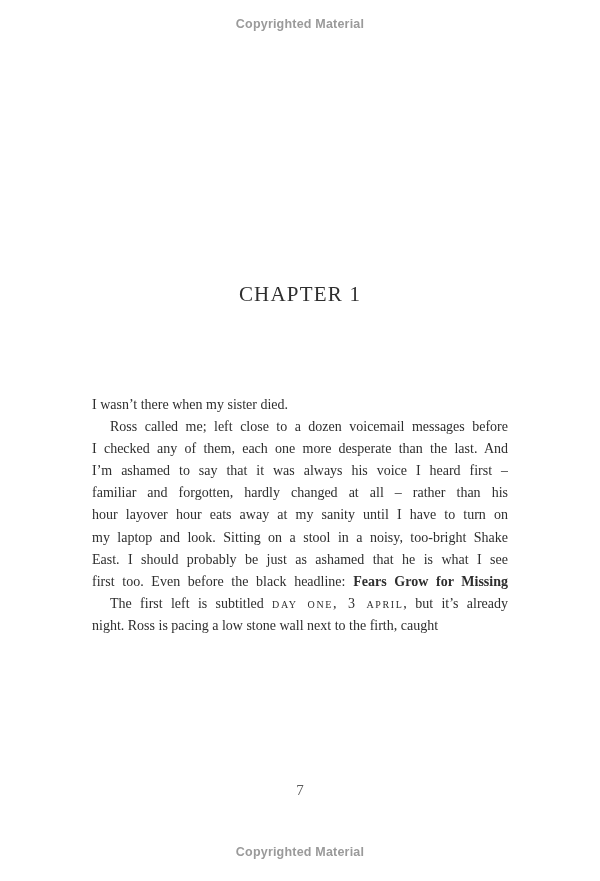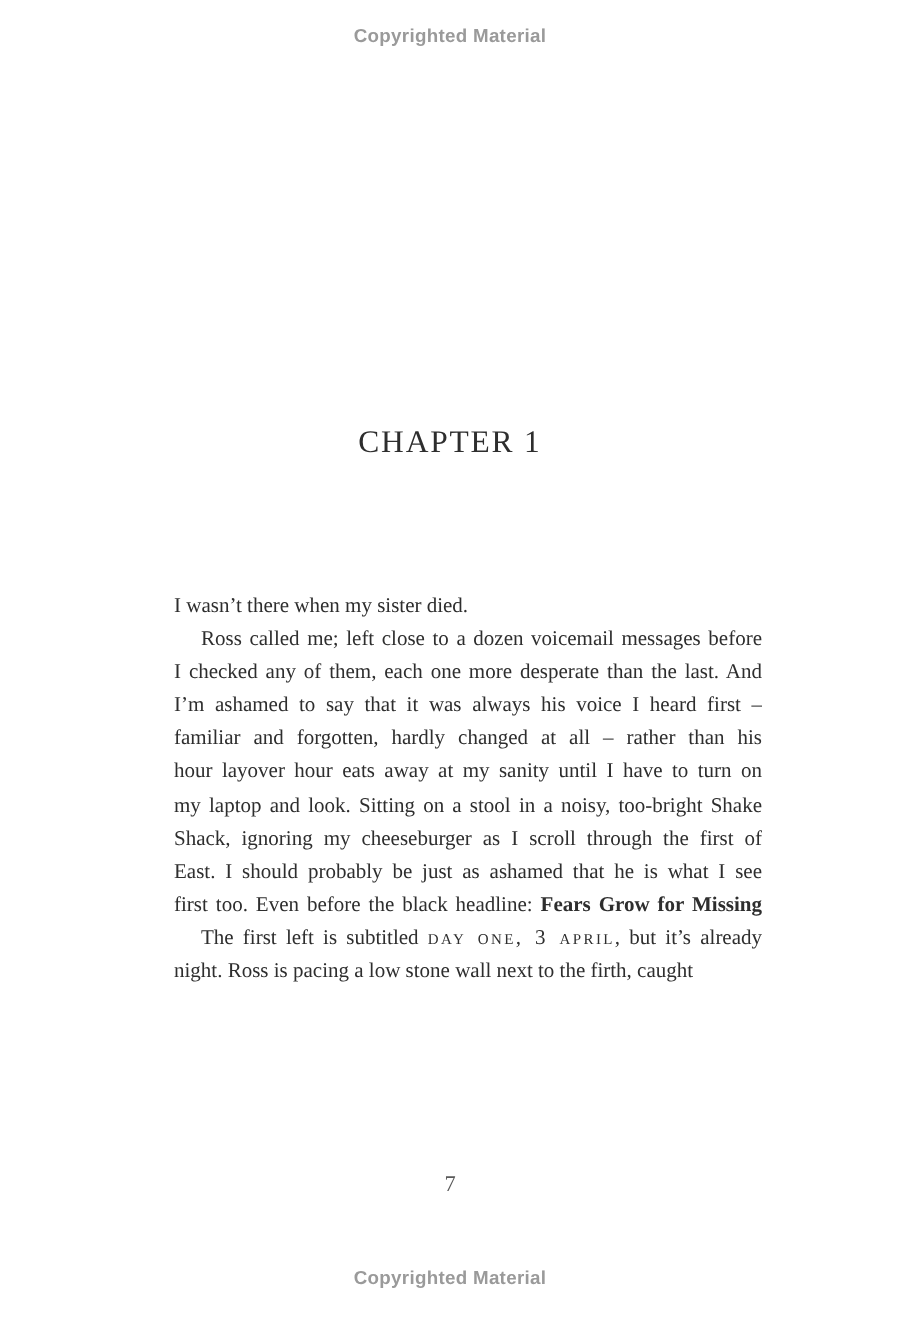--- a/index.html
+++ b/index.html
@@ -51,21 +51,20 @@
     color: var(--text-color);
     font-size: 14px;
   }
   .line {
     line-height: 22.1px;
     height: 22.1px;
     text-align: justify;
     text-align-last: justify;
     text-justify: inter-word;
     overflow: hidden;
-    margin-left: 24px;
   }
   .line.last { text-align-last: left; }
   .line.indent { text-indent: 18px; }
   .seg-normal { font-weight: 400; }
   .seg-bold { font-weight: 700; }
   .seg-smallcaps {
     font-variant: small-caps;
     letter-spacing: 1.6px;
   }
   .page-number {
@@ -89,21 +88,20 @@
   <div class="chapter-title">CHAPTER 1</div>
 
   <div class="page-body">
       <div class="line last"><span class="seg-normal">I wasn’t there when my sister died.</span></div>
       <div class="line indent"><span class="seg-normal">Ross called me; left close to a dozen voicemail messages before</span></div>
       <div class="line"><span class="seg-normal">I checked any of them, each one more desperate than the last. And</span></div>
       <div class="line"><span class="seg-normal">I’m ashamed to say that it was always his voice I heard first –</span></div>
       <div class="line"><span class="seg-normal">familiar and forgotten, hardly changed at all – rather than his</span></div>
       <div class="line"><span class="seg-normal">hour layover hour eats away at my sanity until I have to turn on</span></div>
       <div class="line"><span class="seg-normal">my laptop and look. Sitting on a stool in a noisy, too-bright Shake</span></div>
-      <div class="line"><span class="seg-normal">Shack, ignoring my cheeseburger as I scroll through the first of</span></div>
       <div class="line"><span class="seg-normal">East. I should probably be just as ashamed that he is what I see</span></div>
       <div class="line"><span class="seg-normal">first too. Even before the black headline: </span><span class="seg-bold">Fears Grow for Missing</span></div>
       <div class="line indent"><span class="seg-normal">The first left is subtitled </span><span class="seg-smallcaps">day one, 3 april</span><span class="seg-normal">, but it’s already</span></div>
       <div class="line last"><span class="seg-normal">night. Ross is pacing a low stone wall next to the firth, caught</span></div>
     </div>
 
   <div class="page-number">7</div>
 
   <div class="copyright-notice copyright-bottom">Copyrighted Material</div>
 

